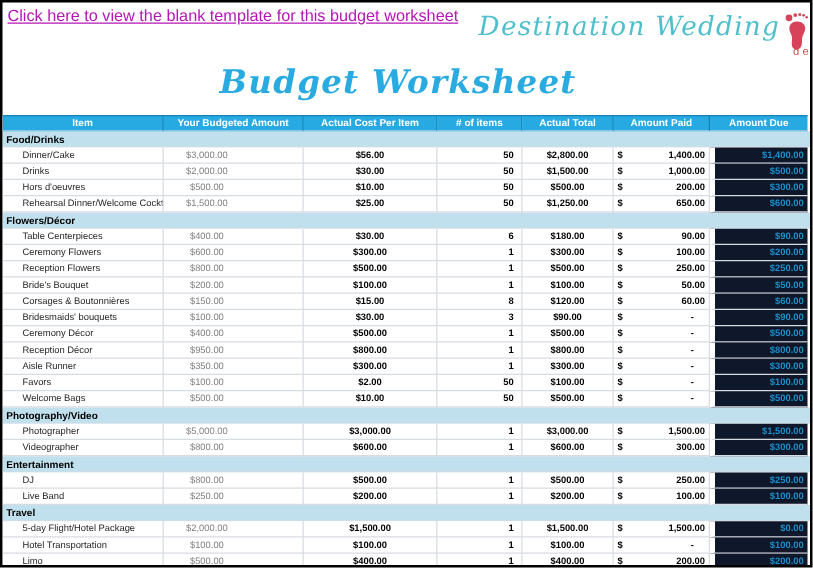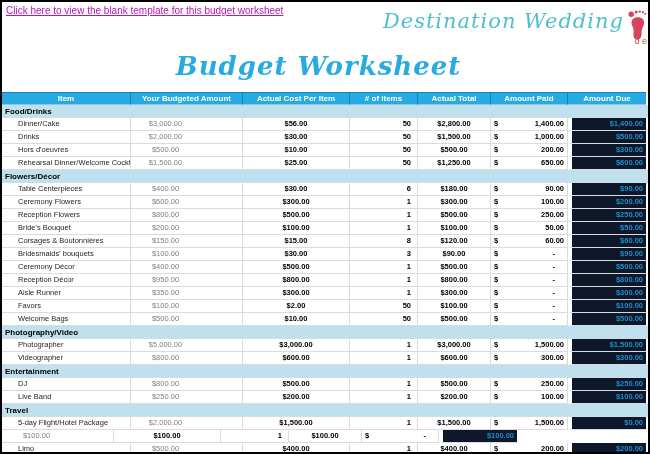--- a/index.html
+++ b/index.html
@@ -2,21 +2,21 @@
 <html><head>
 <meta charset="utf-8">
 <style>
   html,body{margin:0;padding:0;}
   body{
     width:650px;height:454px;box-sizing:border-box;position:relative;
     border:2px solid #000;background:#fff;overflow:hidden;
     font-family:"Liberation Sans",sans-serif;
   }
   .top-link{
-    position:absolute;top:3px;left:4px;font-size:10px;
+    position:absolute;top:3px;left:4px;font-size:13px;
     color:#b516b5;text-decoration:underline;cursor:pointer;
   }
   .logo{position:absolute;top:6px;left:0;right:0;display:flex;flex-direction:column;align-items:flex-end;}
   .logo-row{display:flex;align-items:flex-start;}
   .logo-script{
     font-family:"DejaVu Serif",serif;font-style:italic;font-size:21px;
     color:#4fbfcd;line-height:26px;letter-spacing:1px;
   }
   .logo-foot{margin-left:3px;margin-top:1px;}
   .logo-sub{
@@ -338,20 +338,21 @@
       <div class="cell w2 c-cost">$1,500.00</div>
       <div class="cell w3 c-qty">1</div>
       <div class="cell w4 c-total">$1,500.00</div>
       <div class="cell w5 c-paid">
         <span>$</span>
         <span>1,500.00</span>
       </div>
       <div class="cell w6 c-due">$0.00</div>
     </div>
     <div class="row">
+      <div class="cell w0 c-item">Hotel Transportation</div>
       <div class="cell w1 c-budget">$100.00</div>
       <div class="cell w2 c-cost">$100.00</div>
       <div class="cell w3 c-qty">1</div>
       <div class="cell w4 c-total">$100.00</div>
       <div class="cell w5 c-paid">
         <span>$</span>
         <span class="dash">-</span>
       </div>
       <div class="cell w6 c-due">$100.00</div>
     </div>

